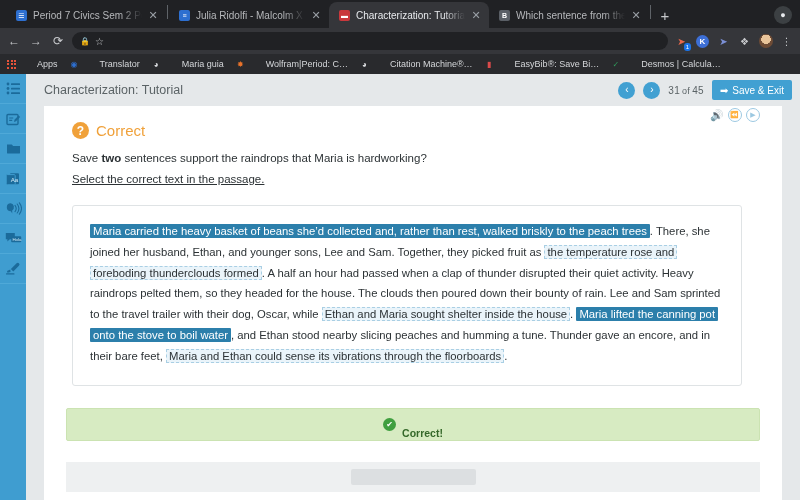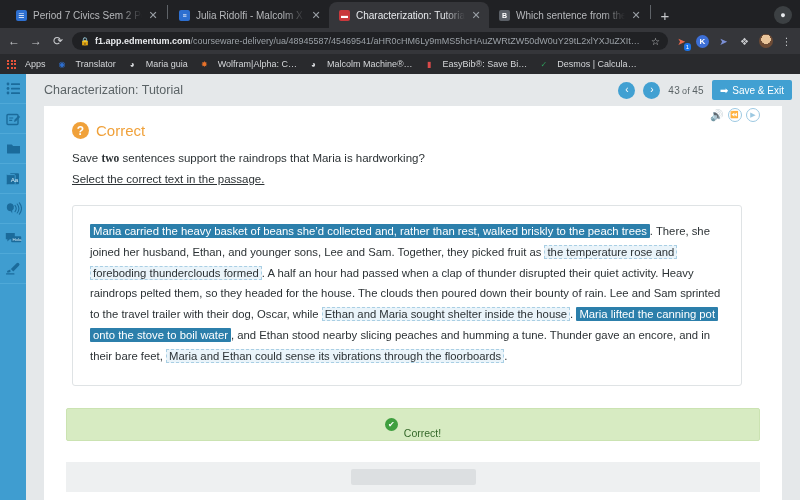--- a/index.html
+++ b/index.html
@@ -65,21 +65,21 @@
     color: #fff; font-size: 6px; border-radius: 3px; padding: 0 2px; line-height: 8px; }
   .circ-k { width: 13px; height: 13px; border-radius: 50%; background: #3d6fd6;
     color: #fff; font-size: 8px; font-weight: 700; display: flex;
     align-items: center; justify-content: center; }
   .avatar-img { width: 14px; height: 14px; border-radius: 50%;
     background: radial-gradient(circle at 50% 38%, #e8c49a 0 42%, #6d4b35 43% 100%); }
 
   
   .bookmarks { height: 20px; background: #292a2d; display: flex; align-items: center;
     padding: 0 6px; gap: 11px; }
-  .bm { display: flex; align-items: center; gap: 8px; font-size: 9px; color: #d5d7da;
+  .bm { display: flex; align-items: center; gap: 20px; font-size: 9px; color: #d5d7da;
     white-space: nowrap; }
   .bm-ico { width: 11px; height: 11px; flex: 0 0 11px; display: flex;
     align-items: center; justify-content: center; font-size: 8px; color: #fff; }
   .apps-grid { display: grid; grid-template-columns: repeat(3, 2px);
     grid-template-rows: repeat(3, 2px); gap: 1.5px; }
   .apps-grid i { width: 2px; height: 2px; background: #e8533a; display: block; }
 
   
   .app { width: 800px; height: 426px; display: flex; background: #e5e8ea; position: relative; }
 
@@ -118,21 +118,21 @@
   .aud-circ { width: 14px; height: 14px; border-radius: 50%; border: 1.5px solid #7bb6d7;
     color: #7bb6d7; display: flex; align-items: center; justify-content: center; font-size: 7px; }
 
   .q-head { display: flex; align-items: center; gap: 7px; padding: 16px 0 0 28px; }
   .q-badge { width: 17px; height: 17px; border-radius: 50%; background: #f0a13a;
     color: #fff; font-size: 12px; font-weight: 700; display: flex;
     align-items: center; justify-content: center; line-height: 1; }
   .q-label { font-size: 15px; color: #f0a13a; }
 
   .q-line { font-size: 11.5px; color: #2c3235; padding-left: 28px; margin-top: 13px; }
-  .q-line b { font-weight: 700; font-family: Liberation Serif, serif; }
+  .q-line b { font-weight: 700; }
   .q-line2 { margin-top: 9px; text-decoration: underline; }
 
   .passage-card {
     margin: 20px 40px 0 28px; border: 1px solid #dfe3e5; border-radius: 3px;
     background: #fff; padding: 15px 17px 18px 17px;
   }
   .passage {
     font-size: 11.3px; line-height: 20.8px; color: #2c3235; text-align: left;
   }
   .sel {
@@ -145,21 +145,21 @@
   }
 
   .feedback {
     margin: 22px 22px 0 22px; background: #d7ebc2; border: 1px solid #cbe3b2;
     height: 33px; display: flex; align-items: center; justify-content: center;
     gap: 6px; border-radius: 2px;
   }
   .fb-ico { width: 13px; height: 13px; border-radius: 50%; background: #3f9f3f;
     color: #fff; font-size: 8px; display: flex; align-items: center;
     justify-content: center; }
-  .fb-text { font-size: 10.5px; color: #35682a; font-weight: 400; margin-top: 17px; }
+  .fb-text { font-size: 10.5px; color: #35682a; font-weight: 700; margin-top: 17px; }
 
   .bottom-strip { margin: 21px 22px 0 22px; background: #eef0f1; height: 30px;
     display: flex; align-items: flex-start; justify-content: center; }
   .bottom-pill { width: 125px; height: 16px; background: #dcdfe1; border-radius: 2px; margin-top: 7px; }
 </style>
 </head>
 <body>
 
 <div class="browser">
 
@@ -189,21 +189,20 @@
     <div class="newtab">+</div>
     <div class="win-ctl">●</div>
   </div>
 
   <div class="toolbar">
     <div class="navbtn">←</div>
     <div class="navbtn">→</div>
     <div class="navbtn">⟳</div>
     <div class="omnibox">
       <span class="lock">🔒</span>
-      <span class="url"><b>f1.app.edmentum.com</b><span>/courseware-delivery/ua/48945587/45469541/aHR0cHM6Ly9mMS5hcHAuZWRtZW50dW0uY29tL2xlYXJuZXIt…</span></span>
       <span class="omni-star">☆</span>
     </div>
     <div class="tb-icon" style="color:#e8684a">➤<span class="ext-badge">1</span></div>
     <div class="tb-icon">
         <span class="circ-k">K</span>
       </div>
     <div class="tb-icon" style="color:#7b8fd4">➤</div>
     <div class="tb-icon">❖</div>
     <div class="tb-icon">
         <span class="avatar-img"></span>
@@ -231,25 +230,25 @@
     <div class="bm">
       <span class="bm-ico" style="color:#2d6fd0">◉</span>
       <span>Translator</span>
     </div>
     <div class="bm">
       <span class="bm-ico" style="color:#d8dadd">◕</span>
       <span>Maria guia</span>
     </div>
     <div class="bm">
       <span class="bm-ico" style="color:#e8722a">✸</span>
-      <span>Wolfram|Alpha: C…</span>
+      <span>Wolfram|Period: C…</span>
     </div>
     <div class="bm">
       <span class="bm-ico" style="color:#d8dadd">◕</span>
-      <span>Malcolm Machine®…</span>
+      <span>Citation Machine®…</span>
     </div>
     <div class="bm">
       <span class="bm-ico" style="color:#d94a4a">▮</span>
       <span>EasyBib®: Save Bi…</span>
     </div>
     <div class="bm">
       <span class="bm-ico" style="color:#2e9d5b">✓</span>
       <span>Desmos | Calcula…</span>
     </div>
   </div>
@@ -308,21 +307,21 @@
       </svg>
     </div>
   </div>
 
   <div class="main">
 
     <div class="appheader">
       <div class="apptitle">Characterization: Tutorial</div>
       <div class="navcirc">‹</div>
       <div class="navcirc">›</div>
-      <div class="pagecount"><span>43</span><span class="pc-of">of</span><span>45</span></div>
+      <div class="pagecount"><span>31</span><span class="pc-of">of</span><span>45</span></div>
       <button class="savebtn">
         <span>➡</span>
         <span>Save &amp; Exit</span>
       </button>
     </div>
 
     <div class="content-wrap">
       <div class="content">
 
         <div class="audio-ctl">

